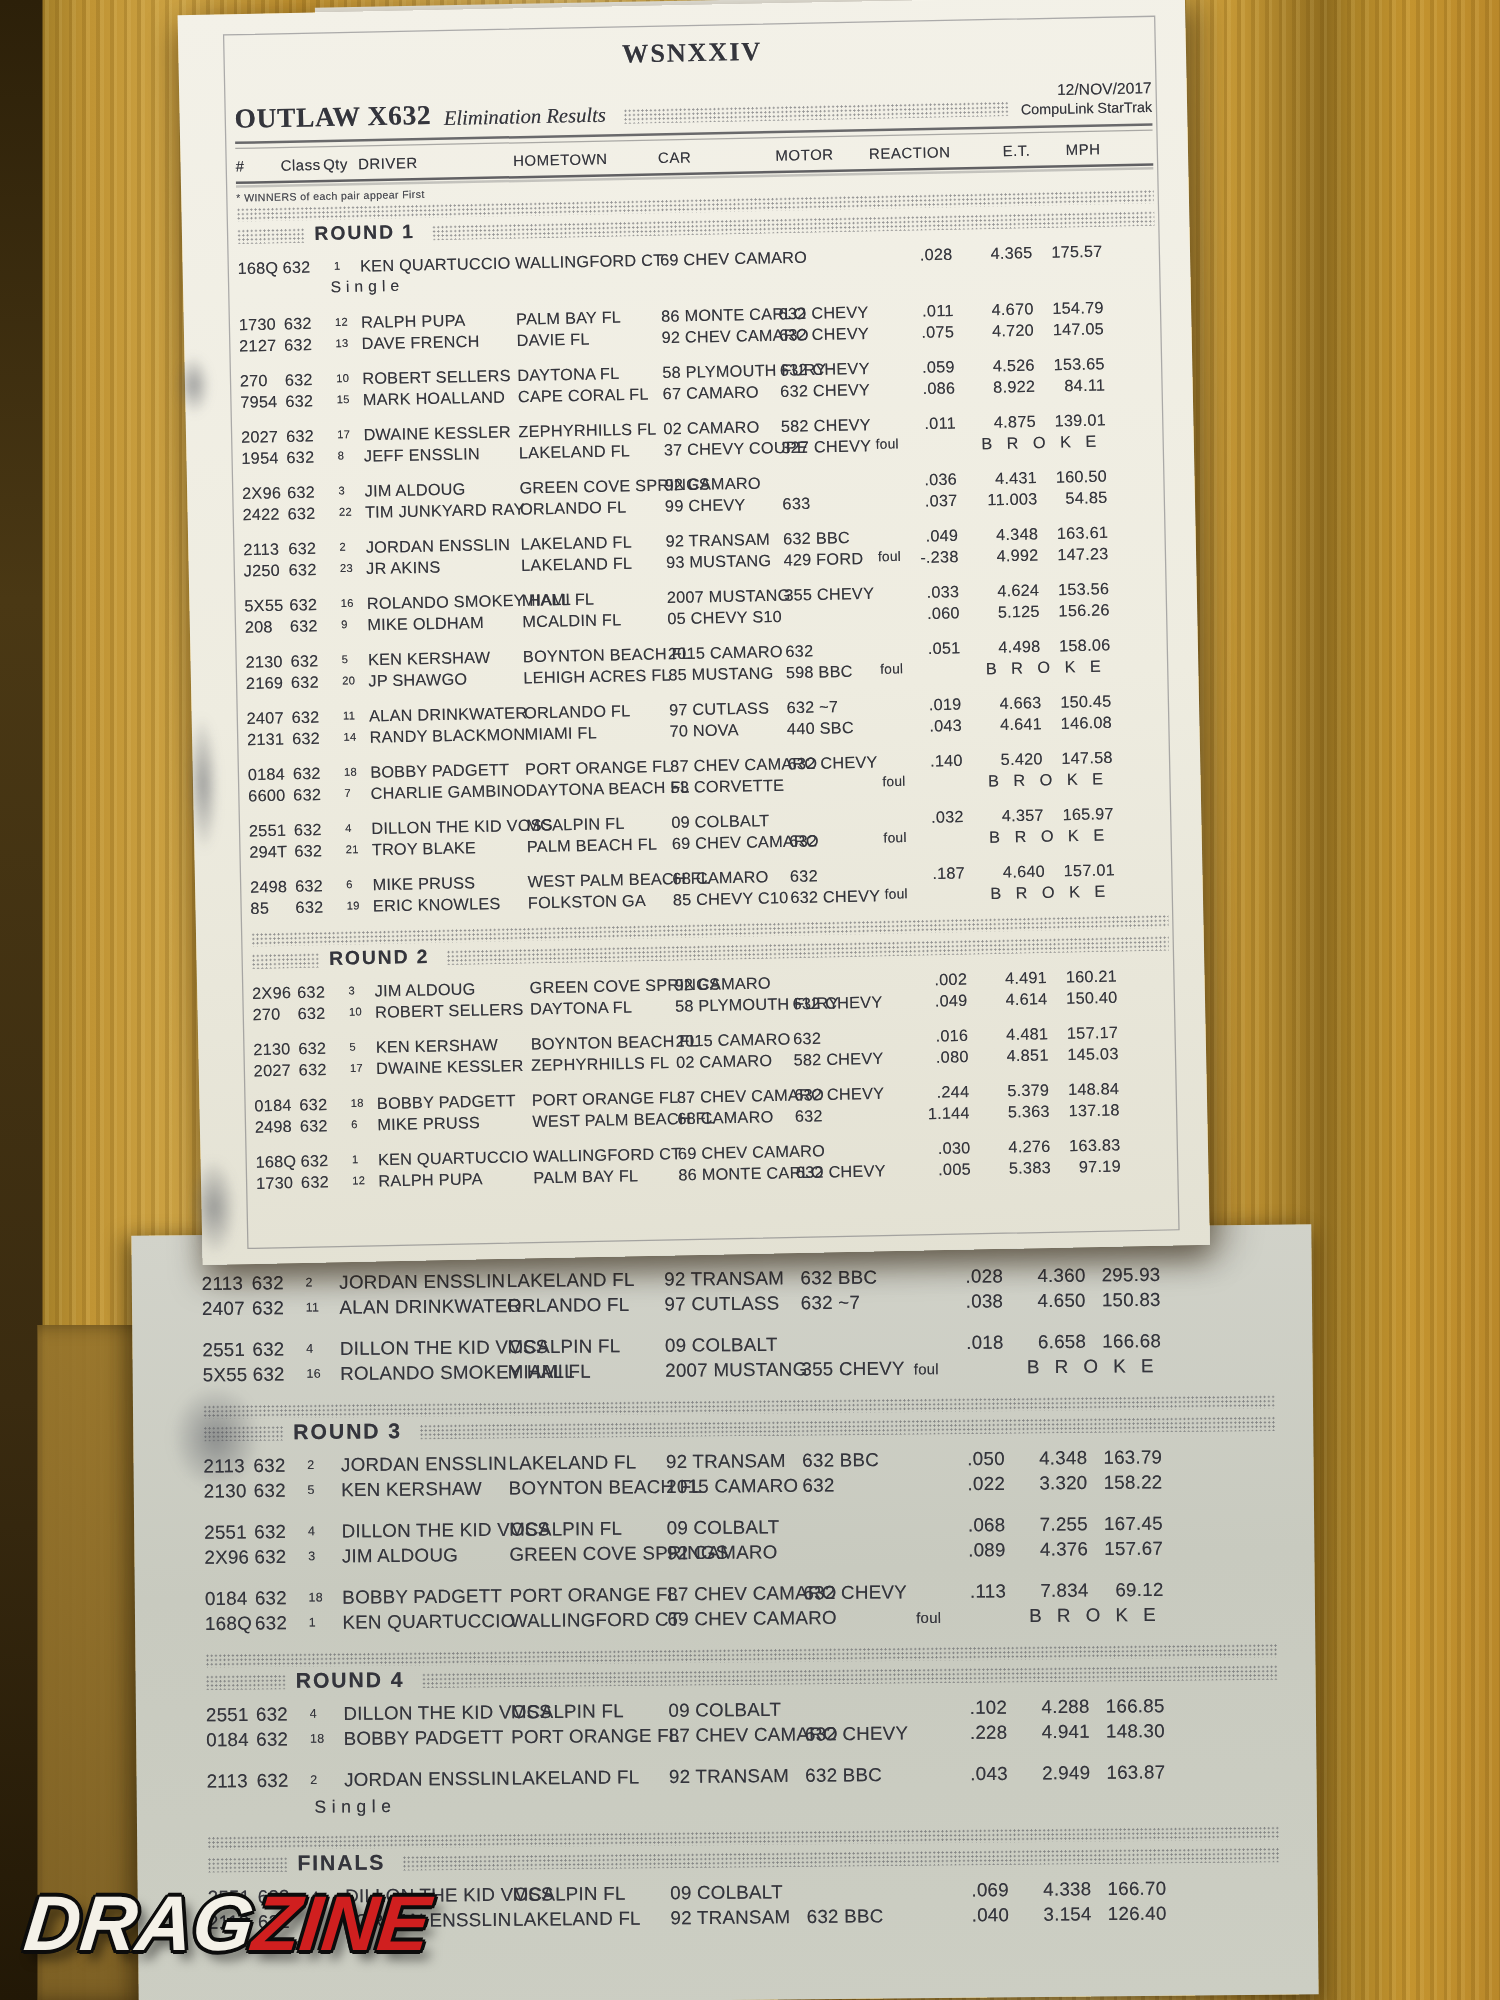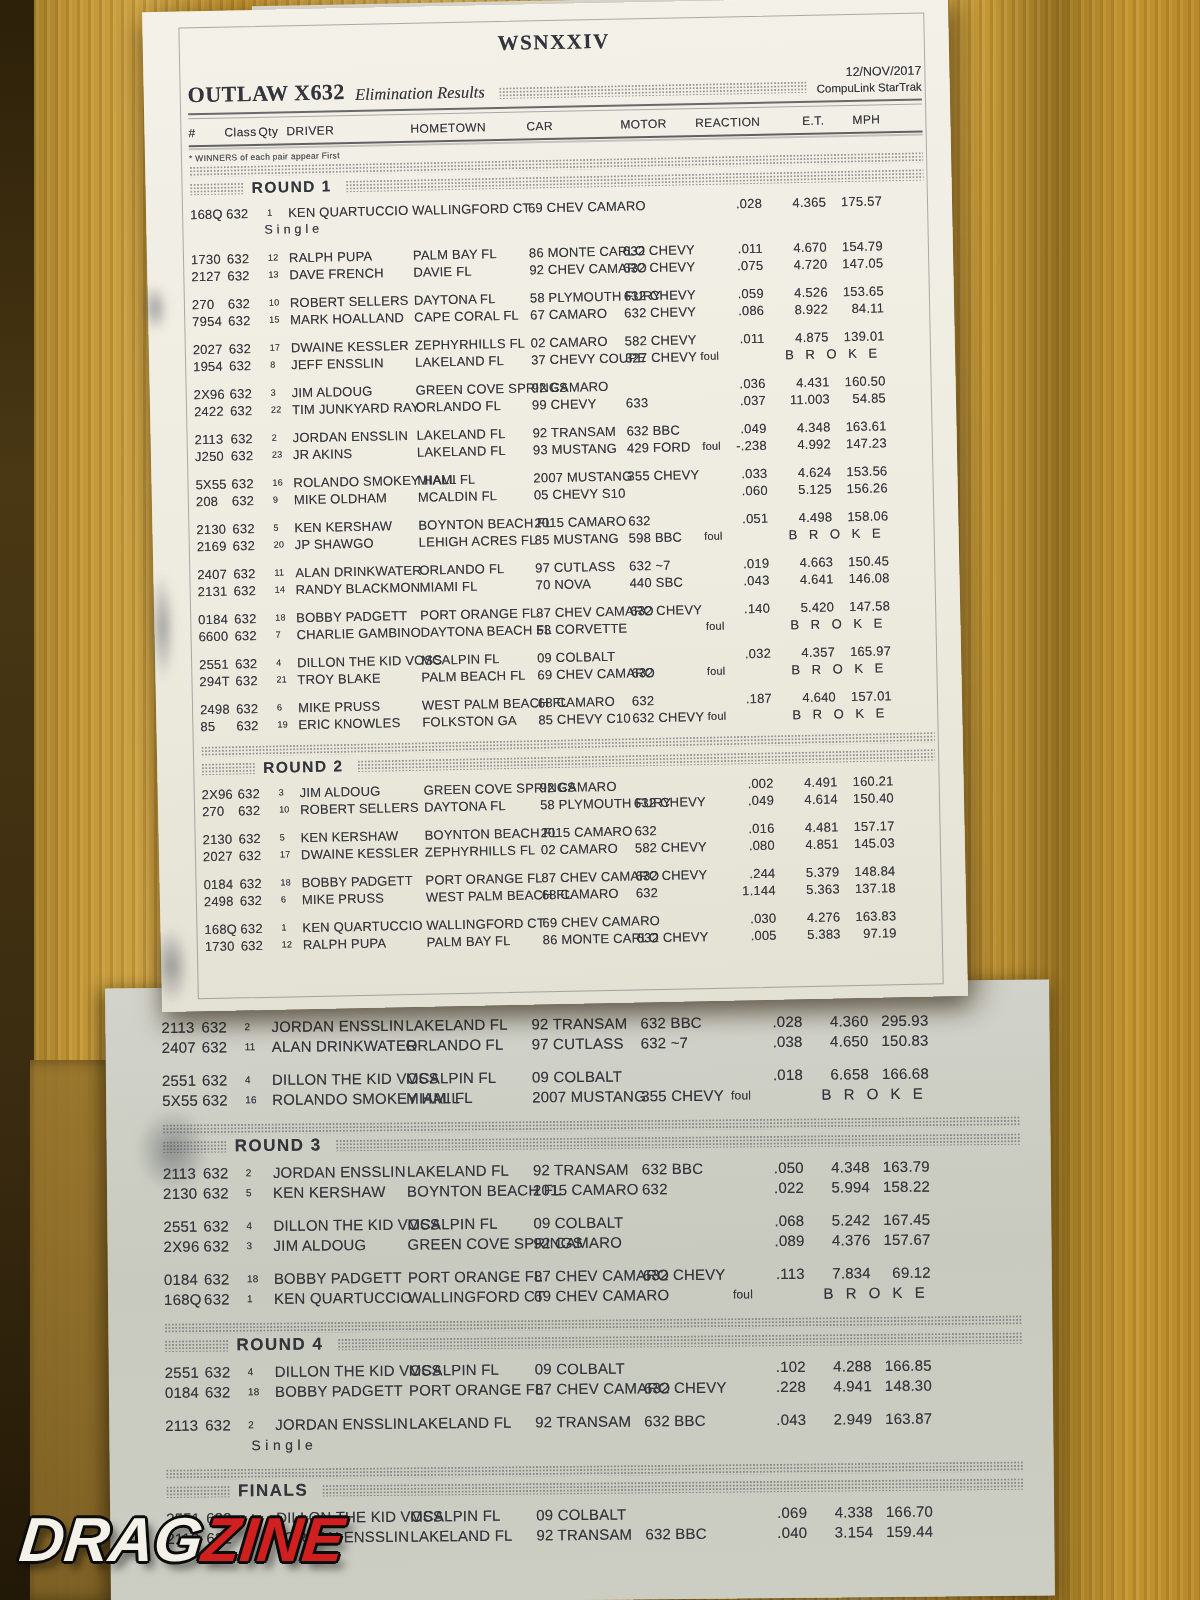--- a/index.html
+++ b/index.html
@@ -186,36 +186,36 @@
         <div class="grid row">
           <span class="c-num">2130</span>
           <span class="c-class">632</span>
           <span class="c-qty">5</span>
           <span class="c-driver">KEN KERSHAW</span>
           <span class="c-home">BOYNTON BEACH FL</span>
           <span class="c-car">2015 CAMARO</span>
           <span class="c-motor">632</span>
           <span class="c-foul"></span>
           <span class="c-react">.022</span>
-          <span class="c-et">5.994</span>
+          <span class="c-et">3.320</span>
           <span class="c-mph">158.22</span>
         </div>
       </div>
       <div class="pair">
         <div class="grid row">
           <span class="c-num">2551</span>
           <span class="c-class">632</span>
           <span class="c-qty">4</span>
           <span class="c-driver">DILLON THE KID VOSS</span>
           <span class="c-home">MCALPIN FL</span>
           <span class="c-car">09 COLBALT</span>
           <span class="c-motor"></span>
           <span class="c-foul"></span>
           <span class="c-react">.068</span>
-          <span class="c-et">5.242</span>
+          <span class="c-et">7.255</span>
           <span class="c-mph">167.45</span>
         </div>
         <div class="grid row">
           <span class="c-num">2X96</span>
           <span class="c-class">632</span>
           <span class="c-qty">3</span>
           <span class="c-driver">JIM ALDOUG</span>
           <span class="c-home">GREEN COVE SPRINGS</span>
           <span class="c-car">92 CAMARO</span>
           <span class="c-motor"></span>
@@ -330,21 +330,21 @@
           <span class="c-num">2113</span>
           <span class="c-class">632</span>
           <span class="c-qty">2</span>
           <span class="c-driver">JORDAN ENSSLIN</span>
           <span class="c-home">LAKELAND FL</span>
           <span class="c-car">92 TRANSAM</span>
           <span class="c-motor">632 BBC</span>
           <span class="c-foul"></span>
           <span class="c-react">.040</span>
           <span class="c-et">3.154</span>
-          <span class="c-mph">159.44</span>
+          <span class="c-mph">126.40</span>
         </div>
       </div>
     </div>
 </div>
 
 <div class="sheet sheet1">
   <div class="frame"></div>
   <div class="smudge" style="left:-6px;top:272px;width:26px;height:48px;"></div>
   <div class="smudge" style="left:-4px;top:560px;width:24px;height:110px;"></div>
   <div class="smudge" style="left:-8px;top:915px;width:36px;height:78px;"></div>

